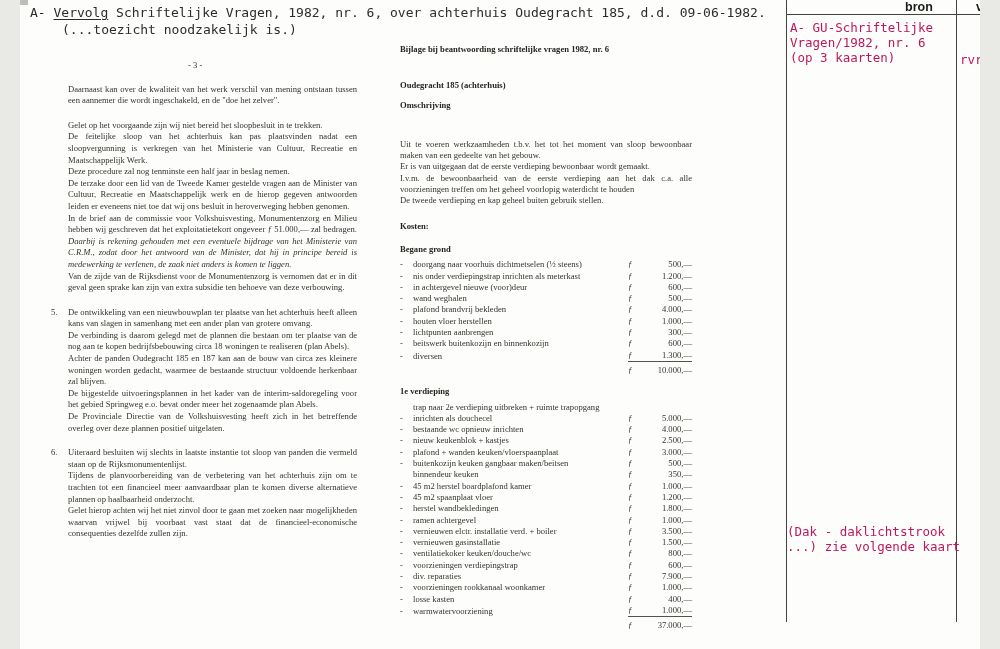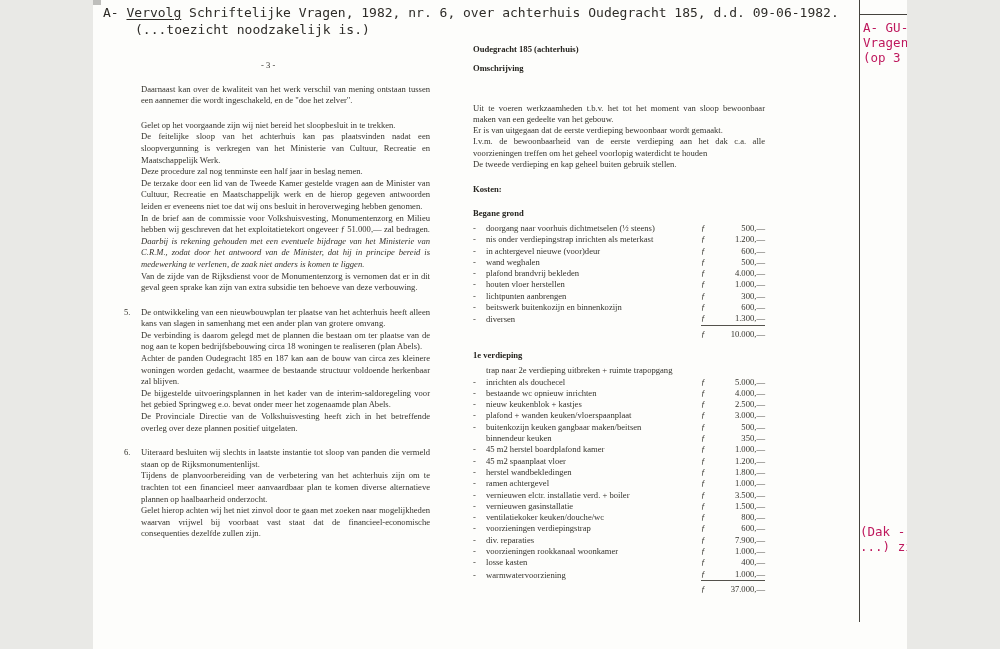--- a/index.html
+++ b/index.html
@@ -1,17 +1,17 @@
 <!DOCTYPE html>
 <html><head>
 <meta charset="utf-8">
 <style>
   html,body { margin:0; padding:0; background:#e9e9e6; }
   .page {
-    position:relative; width:814px; height:649px; margin:0 auto;
+    position:relative; width:960px; height:649px; margin:0 auto;
     background:#fdfdfb; overflow:hidden;
     font-family:"Liberation Serif", serif; color:#34322c;
   }
   
   .corner-mark { position:absolute; left:0; top:0; width:8px; height:5px; background:#8a8a86; opacity:.55; }
 
   
   .doc-header {
     position:absolute; left:10px; top:4px; width:780px;
     font-family:"DejaVu Sans Mono", monospace; font-size:13px; line-height:17px;
@@ -105,20 +105,21 @@
 
     <div class="block">
       <span class="num">6.</span>
       <div>Uiteraard besluiten wij slechts in laatste instantie tot sloop van panden die vermeld staan op de Rijksmonumentenlijst.</div>
       <div>Tijdens de planvoorbereiding van de verbetering van het achterhuis zijn om te trachten tot een financieel meer aanvaardbaar plan te komen diverse alternatieve plannen op haalbaarheid onderzocht.</div>
       <div>Gelet hierop achten wij het niet zinvol door te gaan met zoeken naar mogelijkheden waarvan vrijwel bij voorbaat vast staat dat de financieel-economische consequenties dezelfde zullen zijn.</div>
     </div>
   </div>
 
   <div class="col-mid">
+    <div class="mid-title bold">Bijlage bij beantwoording schriftelijke vragen 1982, nr. 6</div>
     <div class="mid-subject bold">Oudegracht 185 (achterhuis)</div>
     <div class="mid-heading bold">Omschrijving</div>
 
     <div class="desc">
       <div>Uit te voeren werkzaamheden t.b.v. het tot het moment van sloop bewoonbaar maken van een gedeelte van het gebouw.</div>
       <div>Er is van uitgegaan dat de eerste verdieping bewoonbaar wordt gemaakt.</div>
       <div>I.v.m. de bewoonbaarheid van de eerste verdieping aan het dak c.a. alle voorzieningen treffen om het geheel voorlopig waterdicht te houden</div>
       <div>De tweede verdieping en kap geheel buiten gebruik stellen.</div>
     </div>
 

